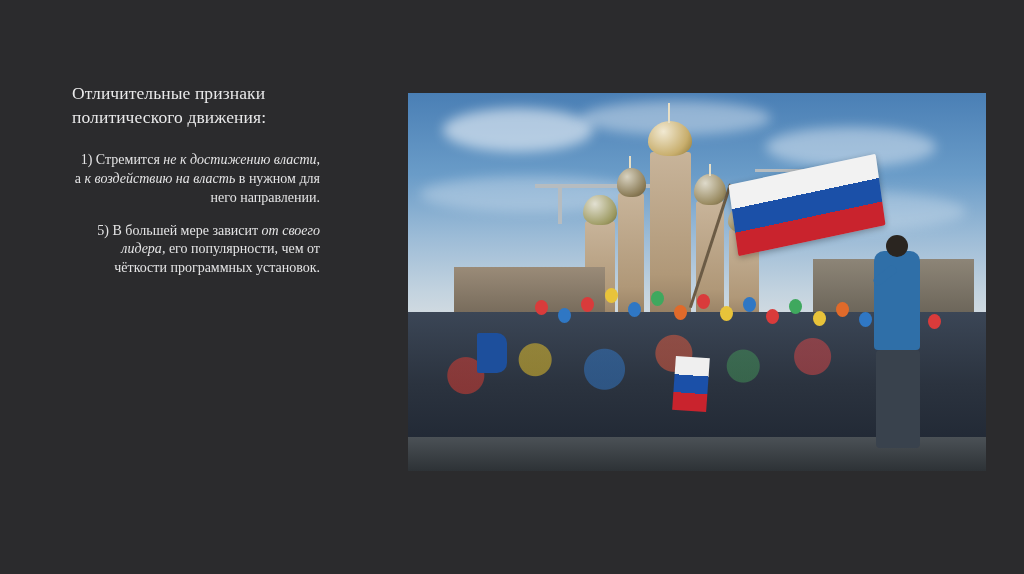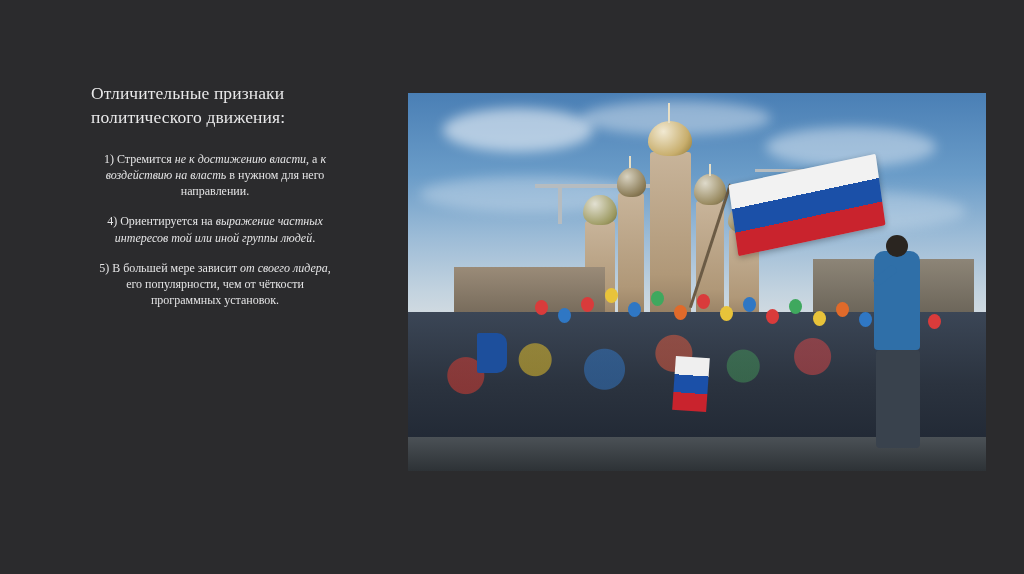--- a/index.html
+++ b/index.html
@@ -14,40 +14,40 @@
     overflow: hidden;
   }
   .slide {
     position: relative;
     width: 1024px;
     height: 574px;
     background: #2b2b2d;
   }
   .text-col {
     position: absolute;
-    left: 91px;
+    left: 72px;
     top: 82px;
     width: 248px;
   }
   .slide-title {
     font-family: "Liberation Serif", serif;
     font-size: 17.5px;
     line-height: 1.35;
     color: #e9e9ea;
     margin: 0 0 22px 0;
     font-weight: normal;
     letter-spacing: 0.1px;
   }
   .para {
     font-family: "Liberation Serif", serif;
-    font-size: 12px;
+    font-size: 14px;
     line-height: 1.34;
     color: #e4e4e5;
     margin: 0 0 14px 0;
-    text-align: center;
+    text-align: right;
   }
   .para:last-child {
     margin-bottom: 0;
   }
   .para i {
     font-style: italic;
   }
   .image-frame {
     position: absolute;
     left: 408px;
@@ -254,23 +254,20 @@
 
   <div class="text-col">
     <h1 class="slide-title">Отличительные признаки политического движения:</h1>
 
     <p class="para">
       <span>1) Стремится </span><i>не к достижению власти</i><span>, а </span><i>к воздействию на власть</i><span> в нужном для него направлении.</span>
     </p>
 
 
 
-    <p class="para">
-      <span>4) Ориентируется на </span><i>выражение частных интересов той или иной группы людей</i><span>.</span>
-    </p>
 
     <p class="para">
       <span>5) В большей мере зависит </span><i>от своего лидера</i><span>, его популярности, чем от чёткости программных установок.</span>
     </p>
   </div>
 
   <div class="image-frame" title="">
     <div class="sky"></div>
     <div class="cloud c1"></div>
     <div class="cloud c2"></div>

